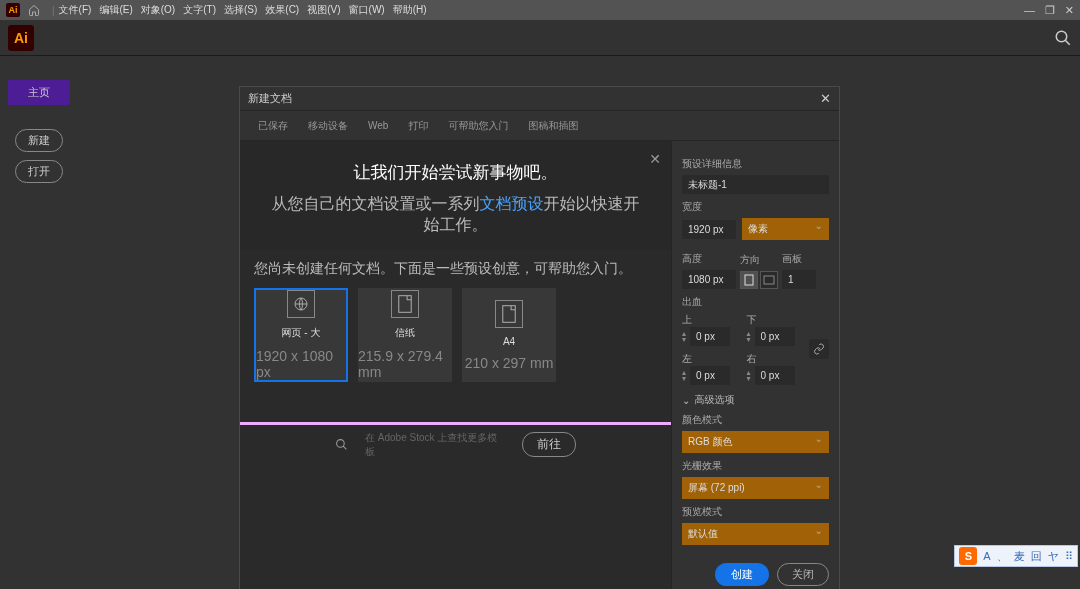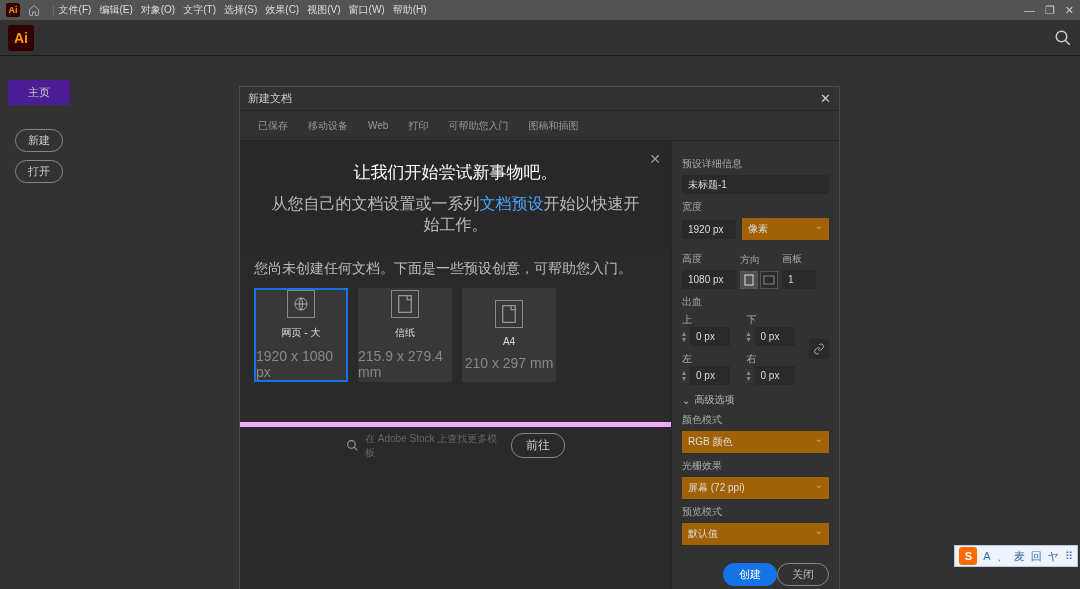--- a/index.html
+++ b/index.html
@@ -42,41 +42,41 @@
 
 .instruction { padding: 10px 14px; font-size: 14px; color: #bbb; }
 
 .presets { display: flex; gap: 10px; padding: 0 14px 40px; }
 .preset { width: 94px; height: 94px; background: #383838; display: flex; flex-direction: column; align-items: center; justify-content: center; cursor: pointer; gap: 8px; }
 .preset.selected { border: 2px solid #1473e6; }
 .preset .preset-icon { width: 28px; height: 28px; border: 1px solid #888; display: flex; align-items: center; justify-content: center; color: #aaa; }
 .preset .preset-name { font-size: 10px; color: #ddd; }
 .preset .preset-size { font-size: 14px; color: #888; }
 
-.stock-bar { height: 42px; display: flex; align-items: center; justify-content: center; gap: 6px; border-top: 5px solid #f0abfc; }
+.stock-bar { height: 42px; display: flex; align-items: center; justify-content: center; gap: 17px; border-top: 3px solid #f0abfc; }
 .stock-bar .search-icon { color: #999; }
 .stock-bar .placeholder { color: #666; font-size: 10px; flex: 0 0 140px; }
 .stock-bar .go-btn { border: 1px solid #888; border-radius: 12px; padding: 3px 14px; font-size: 12px; cursor: pointer; }
 
 
 .dialog-right { width: 168px; background: #323232; padding: 10px 10px; font-size: 10px; color: #bbb; border-left: 1px solid #252525; }
 .dialog-right .section-label { font-size: 10px; color: #aaa; margin: 6px 0 4px; }
 .dialog-right .input-row { display: flex; gap: 6px; margin-bottom: 6px; align-items: center; }
 .dialog-right input[type="text"] { background: #2a2a2a; border: none; color: #ddd; padding: 4px 6px; font-size: 10px; width: 54px; }
 .dialog-right select, .dropdown { background: #a16207; border: none; color: #ddd; padding: 4px 6px; font-size: 10px; flex: 1; position: relative; }
 .dropdown::after { content: "⌄"; position: absolute; right: 6px; top: 2px; color: #aaa; }
 .dialog-right .orientation { display: flex; gap: 2px; }
 .dialog-right .orient-btn { width: 18px; height: 18px; background: #2a2a2a; border: 1px solid #555; cursor: pointer; display: flex; align-items: center; justify-content: center; }
 .dialog-right .orient-btn.active { background: #505050; }
 .bleed-grid { display: grid; grid-template-columns: 1fr 1fr; gap: 6px 10px; }
 .bleed-item { display: flex; align-items: center; gap: 4px; }
 .bleed-item .stepper { color: #888; font-size: 8px; line-height: 6px; }
 .link-bleed { width: 20px; height: 20px; background: #2a2a2a; display: flex; align-items: center; justify-content: center; color: #aaa; border-radius: 3px; cursor: pointer; }
 .adv-toggle { display: flex; align-items: center; gap: 4px; margin: 8px 0 4px; cursor: pointer; }
-.buttons-row { display: flex; margin-top: 18px; justify-content: flex-end; }
+.buttons-row { display: flex; gap: 8px; margin-top: 18px; justify-content: flex-end; }
 .btn-primary { background: #1473e6; color: #fff; border-radius: 12px; padding: 4px 16px; font-size: 11px; cursor: pointer; }
 .btn-secondary { border: 1px solid #888; border-radius: 12px; padding: 3px 14px; font-size: 11px; cursor: pointer; }
 
 
 .ime-bar { position: absolute; right: 2px; bottom: 22px; height: 22px; background: #eef3fb; border: 1px solid #b7c8e4; display: flex; align-items: center; padding: 0 4px; gap: 6px; font-size: 11px; }
 .ime-bar .s-icon { width: 18px; height: 18px; background: #ff6a00; color: #fff; font-weight: bold; display: flex; align-items: center; justify-content: center; border-radius: 3px; font-size: 11px; }
 .ime-bar .ime-item { color: #3a6db5; }
 
 svg { display: block; }
 </style>

